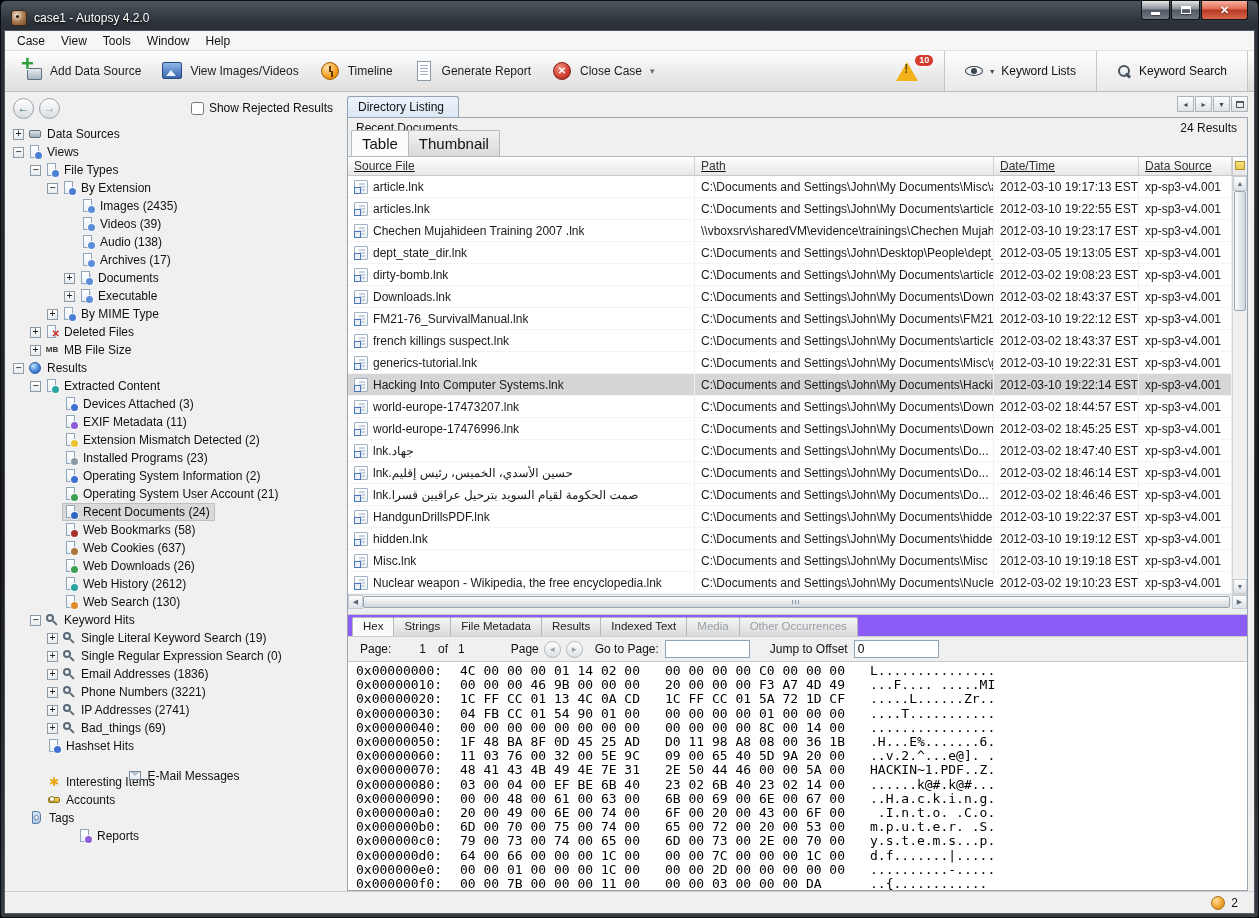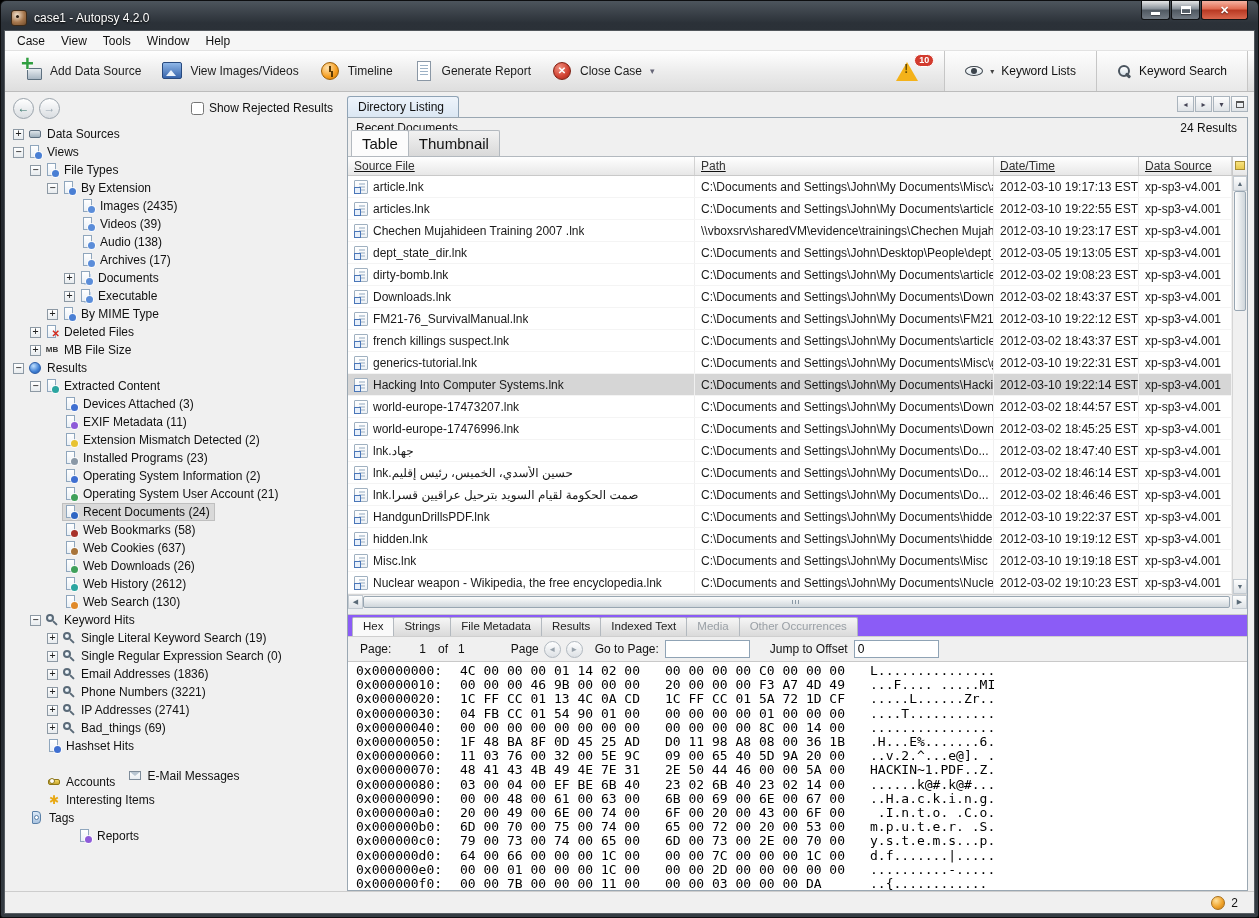--- a/index.html
+++ b/index.html
@@ -550,29 +550,29 @@
             <div class="tree-row" style="padding-left: 19px; flex-direction: column;">
               <span class="exp"></span>
               <span class="node-body">
                 <span class="nic nic-email"></span>
                 <span class="tree-label">E-Mail Messages</span>
               </span>
             </div>
             <div class="tree-row" style="padding-left: 19px;">
               <span class="exp"></span>
               <span class="node-body">
+                <span class="nic nic-interesting"></span>
+                <span class="tree-label">Interesting Items</span>
+              </span>
+            </div>
+            <div class="tree-row" style="padding-left: 19px;">
+              <span class="exp"></span>
+              <span class="node-body">
                 <span class="nic nic-accounts"></span>
                 <span class="tree-label">Accounts</span>
-              </span>
-            </div>
-            <div class="tree-row" style="padding-left: 19px;">
-              <span class="exp"></span>
-              <span class="node-body">
-                <span class="nic nic-interesting"></span>
-                <span class="tree-label">Interesting Items</span>
               </span>
             </div>
             <div class="tree-row" style="padding-left: 2px;">
               <span class="exp"></span>
               <span class="node-body">
                 <span class="nic nic-tags"></span>
                 <span class="tree-label">Tags</span>
               </span>
             </div>
             <div class="tree-row" style="padding-left: 2px; gap: 48px;">

